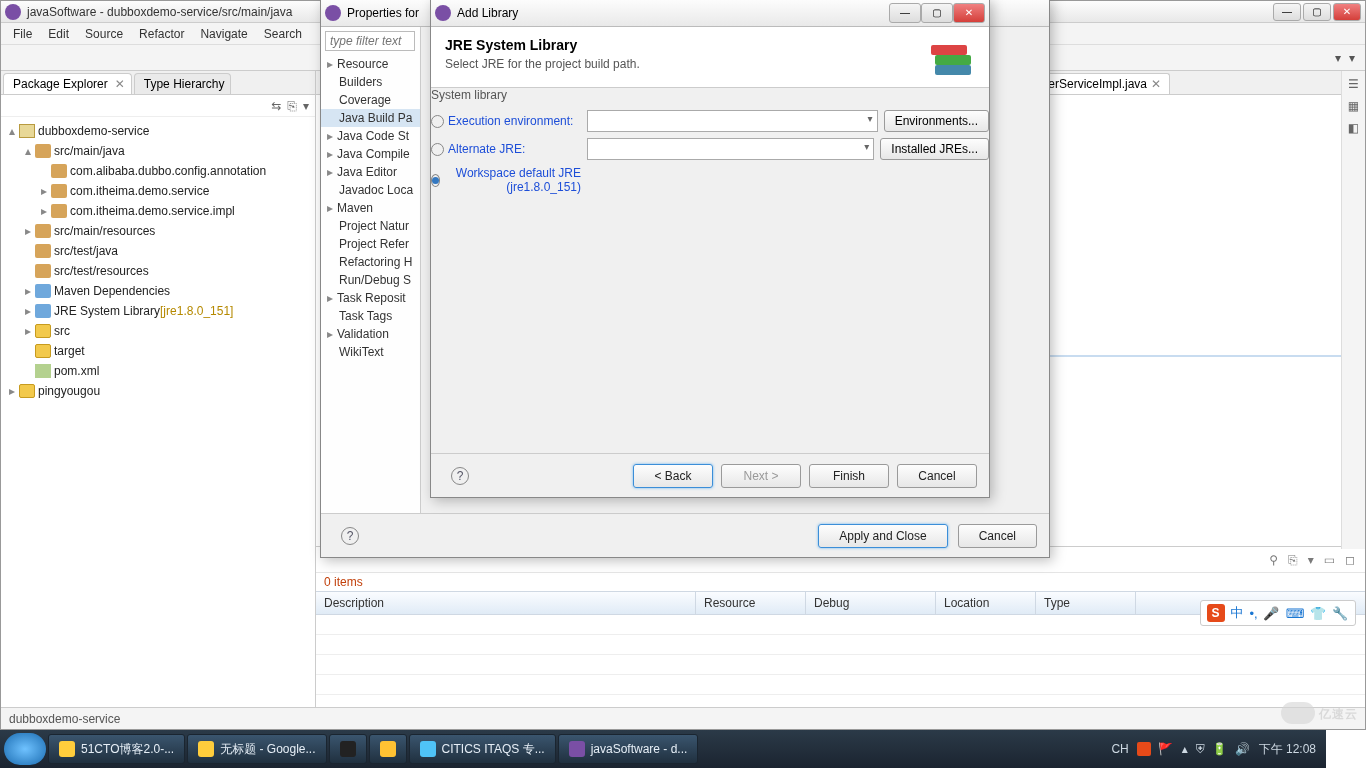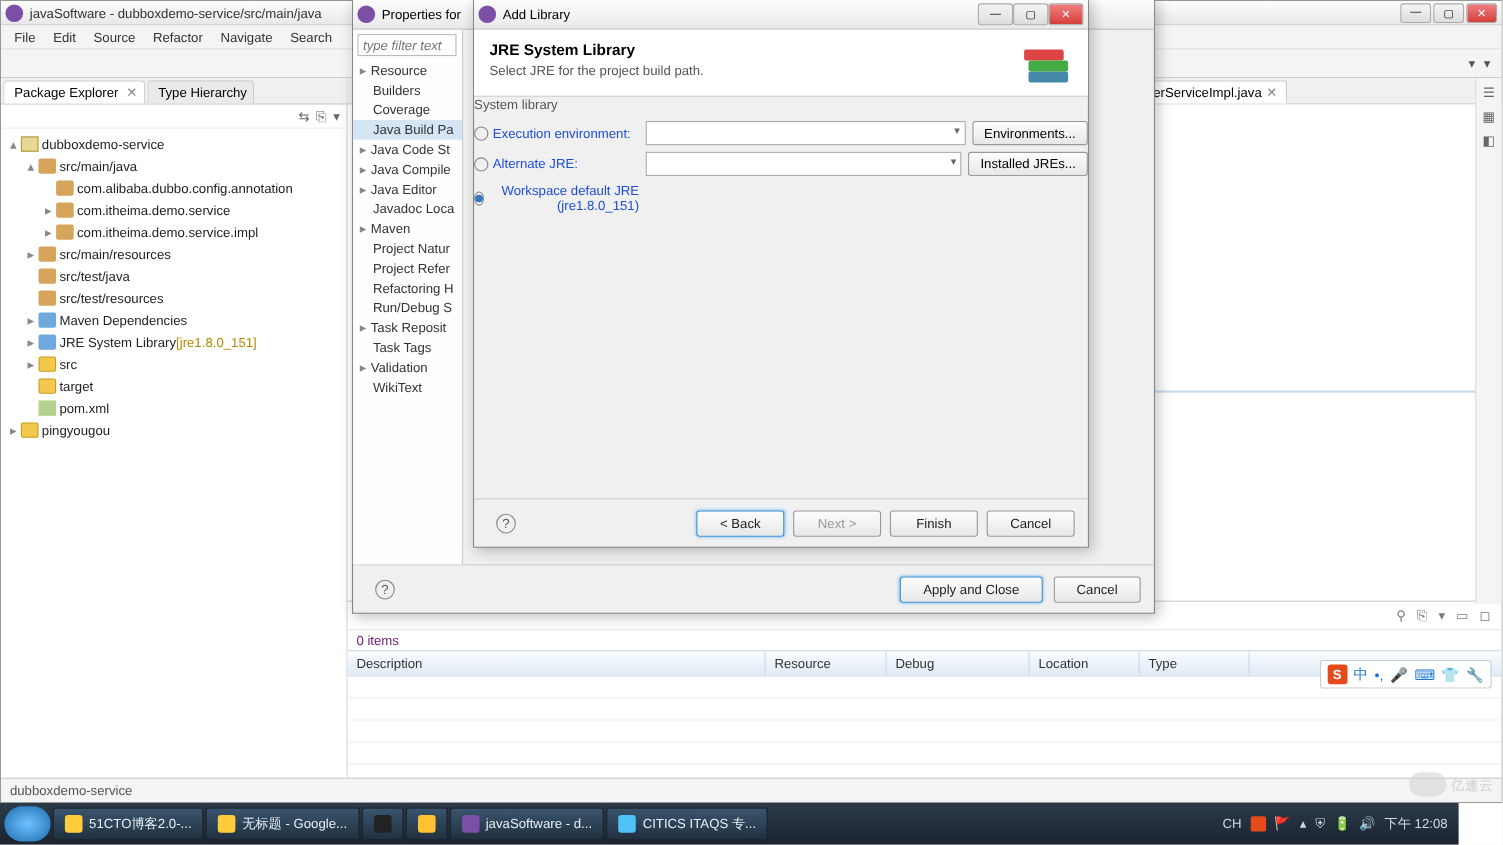--- a/index.html
+++ b/index.html
@@ -32,21 +32,21 @@
 .xml { background: #b4d18f; }
 .jre-lbl { color: #b58900; }
 .indent1 { padding-left: 16px; } .indent2 { padding-left: 32px; }
 .right-col { flex: 1; display: flex; flex-direction: column; }
 .editor-tabbar { height: 24px; background: #f0f0f0; border-bottom: 1px solid #ccc; display: flex; align-items: flex-end; padding-left: 700px; }
 .editor-tab { padding: 3px 8px; background: #fff; border: 1px solid #ccc; border-bottom: none; border-radius: 3px 3px 0 0; display: flex; align-items: center; gap: 4px; }
 .editor-body { flex: 1; background: #fff; border-bottom: 1px solid #ccc; position: relative; }
 .editor-body .blueline { position: absolute; left: 700px; right: 20px; top: 260px; height: 2px; background: #c8dcf0; }
 .problems-area { height: 160px; background: #fff; }
 .problems-toolbar { height: 26px; display: flex; justify-content: flex-end; align-items: center; padding: 0 10px; color: #7a7a7a; gap: 10px; border-bottom: 1px solid #e5e5e5; }
-.items-lbl { padding: 2px 8px; color: #701a75; }
+.items-lbl { padding: 2px 8px; color: #c2410c; }
 .grid-head { display: flex; background: linear-gradient(#fafcff,#e0ebf6); border-top: 1px solid #cfd8e3; border-bottom: 1px solid #cfd8e3; }
 .grid-head div { padding: 4px 8px; border-right: 1px solid #cfd8e3; color: #333; }
 .statusbar { position: absolute; bottom: 0; left: 0; right: 0; height: 22px; background: #f4f4f4; border-top: 1px solid #ccc; display: flex; align-items: center; padding: 0 8px; color: #555; }
 
 .dialog { position: absolute; background: #f0f0f0; border: 1px solid #888; box-shadow: 3px 3px 12px rgba(0,0,0,0.25); }
 .dialog .dlg-titlebar { height: 28px; background: linear-gradient(#fdfdfd,#e9e9e9); display: flex; align-items: center; padding: 0 4px; border-bottom: 1px solid #bbb; }
 .dlg-titlebar .dlg-icon { width: 16px; height: 16px; background: #7a4fa5; border-radius: 50%; margin-right: 6px; }
 .dlg-titlebar .title { flex: 1; }
 .dlg-winbtns { display: flex; }
 .dlg-winbtns .win-btn { width: 32px; height: 20px; }
@@ -424,26 +424,26 @@
       <span class="ico" style="background:#ffcd3c;"></span>
       <span>无标题 - Google...</span>
     </div>
   <div class="task-item" style="width:38px;">
       <span class="ico" style="background:#222;"></span>
     </div>
   <div class="task-item" style="width:38px;">
       <span class="ico" style="background:#ffc233;"></span>
     </div>
   <div class="task-item">
+      <span class="ico" style="background:#4fc3f7;"></span>
+      <span>CITICS ITAQS 专...</span>
+    </div>
+  <div class="task-item">
       <span class="ico" style="background:#7a4fa5;"></span>
       <span>javaSoftware - d...</span>
-    </div>
-  <div class="task-item">
-      <span class="ico" style="background:#4fc3f7;"></span>
-      <span>CITICS ITAQS 专...</span>
     </div>
   <div class="tray">
     <span>CH</span>
     <span style="background:#e64a19;width:14px;height:14px;border-radius:2px;"></span>
     <span>🚩</span>
     <span>▴</span>
     <span>⛨</span>
     <span>🔋</span>
     <span>🔊</span>
     <span>下午 12:08</span>

